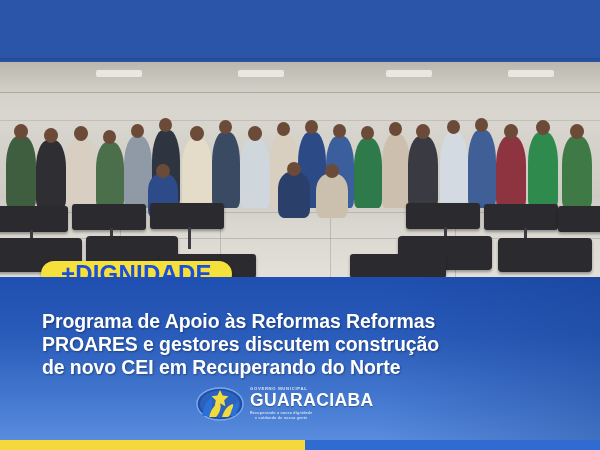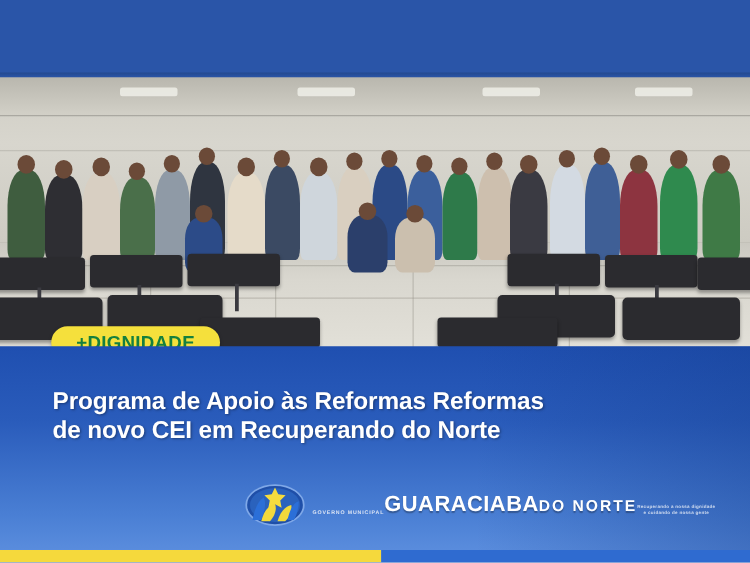--- a/index.html
+++ b/index.html
@@ -114,23 +114,23 @@
     height: 26px;
     padding: 0 20px;
     background: #f5e03c;
     border-radius: 14px;
     display: flex;
     align-items: center;
     justify-content: center;
     box-shadow: 0 1px 3px rgba(0,0,0,.28);
   }
   .badge-text {
-    font-size: 15px;
-    font-weight: bold;
-    color: #15803d;
+    font-size: 24px;
+    font-weight: bold;
+    color: #1d4ed8;
     letter-spacing: .2px;
     line-height: 1;
     white-space: nowrap;
   }
 
   
   .lower {
     position: absolute;
     left: 0;
     top: 277px;
@@ -171,21 +171,22 @@
   .emblem {
     position: relative;
     width: 48px;
     height: 36px;
   }
   .emblem svg { display: block; }
 
   .logo-type {
     position: relative;
     display: flex;
-    align-items: flex-end;
+    flex-direction: column;
+    align-items: flex-start;
     line-height: 1;
   }
   .gov-line {
     font-size: 4.2px;
     font-weight: bold;
     color: #e8edf7;
     letter-spacing: .7px;
     margin-bottom: 1px;
     white-space: nowrap;
     opacity: .92;
@@ -361,39 +362,39 @@
   <div class="badge">
     <span class="badge-text">+DIGNIDADE</span>
   </div>
 
   <div class="lower">
     <div class="lower-sheen"></div>
   </div>
 
   <div class="headline">
     <span class="hl-line">Programa de Apoio às Reformas Reformas</span>
+    <span class="hl-line">PROARES e gestores discutem construção</span>
     <span class="hl-line">de novo CEI em Recuperando do Norte</span>
   </div>
 
   <div class="logo">
     <div class="emblem">
       <svg width="48" height="36" viewBox="0 0 48 36" xmlns="http://www.w3.org/2000/svg">
         <ellipse cx="24" cy="18" rx="23" ry="16" fill="#1f4fa8" stroke="#7fa8e8" stroke-width="1.4"></ellipse>
         <ellipse cx="24" cy="18" rx="20" ry="13.5" fill="#2a62bd"></ellipse>
         <path d="M24 4 l2.6 5.4 5.9 .8 -4.3 4.1 1.1 5.9 -5.3-2.9 -5.3 2.9 1.1-5.9 -4.3-4.1 5.9-.8z" fill="#f5dc3e"></path>
         <path d="M6 30 C8 20 11 14 15 12 C17 16 16 23 13 30 z" fill="#2b6fd8"></path>
         <path d="M13 31 C15 23 19 18 24 17 C26 22 23 28 20 31 z" fill="#f2d93c"></path>
         <path d="M26 31 C28 24 32 19 37 18 C38 23 35 29 32 31 z" fill="#f2d93c"></path>
         <path d="M34 30 C36 21 39 16 43 15 C43 21 41 27 39 30 z" fill="#2b6fd8"></path>
       </svg>
     </div>
     <div class="logo-type">
       <div class="gov-line">GOVERNO MUNICIPAL</div>
       <div class="city-name">GUARACIABA</div>
-      <div class="city-sub">DO NORTE</div>
       <div class="tagline">
         <div>Recuperando a nossa dignidade</div>
         <div>e cuidando de nossa gente</div>
       </div>
     </div>
   </div>
 
   <div class="bar-yellow"></div>
   <div class="bar-blue"></div>
 

